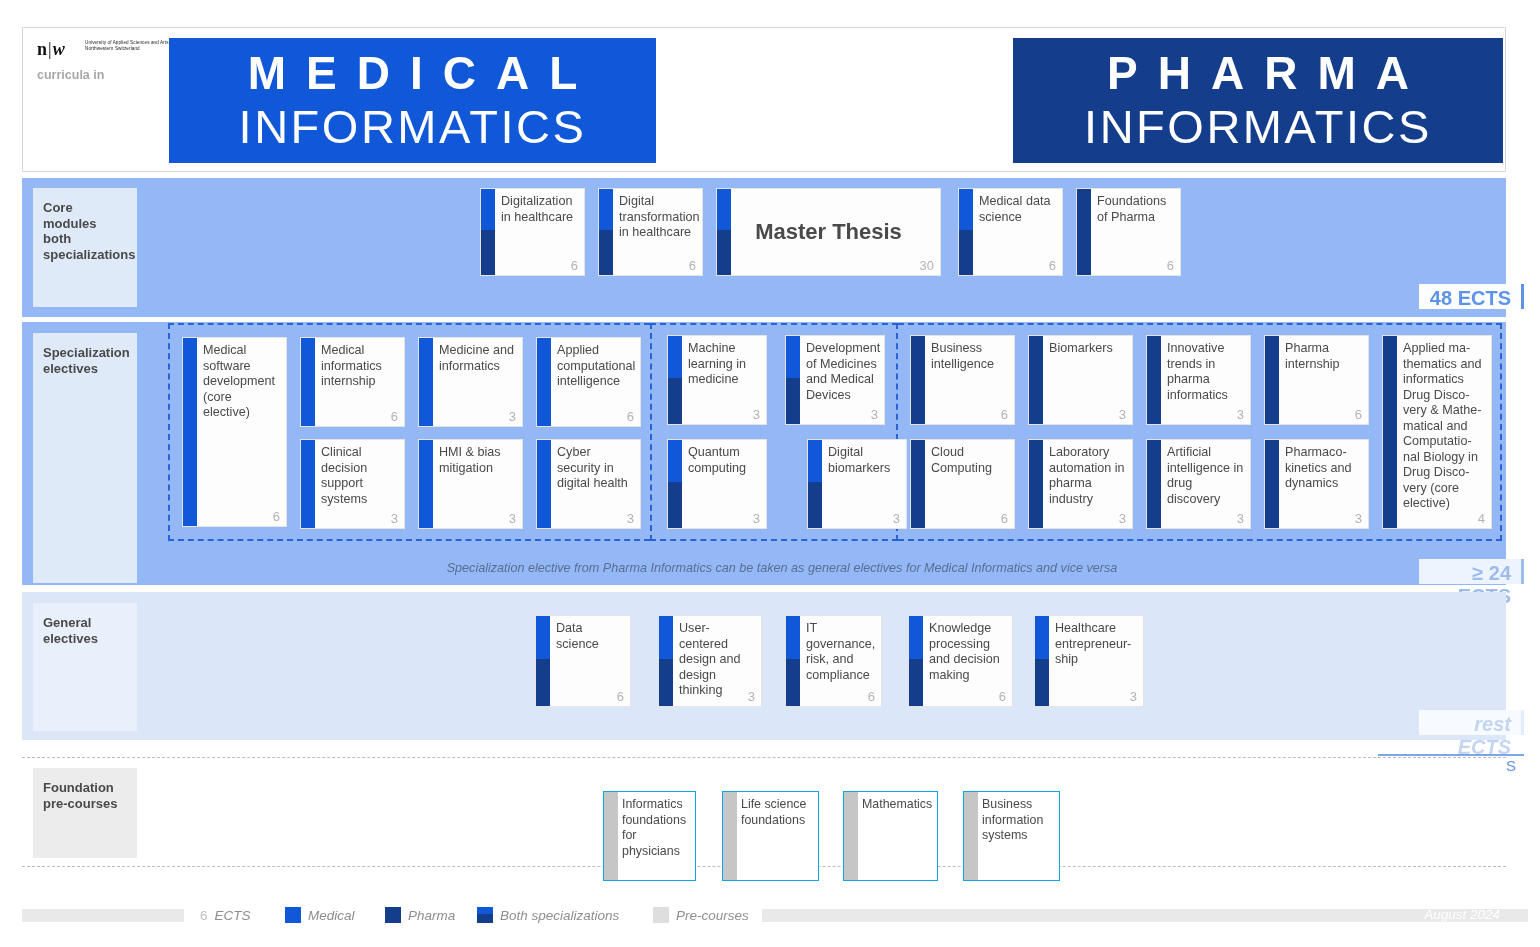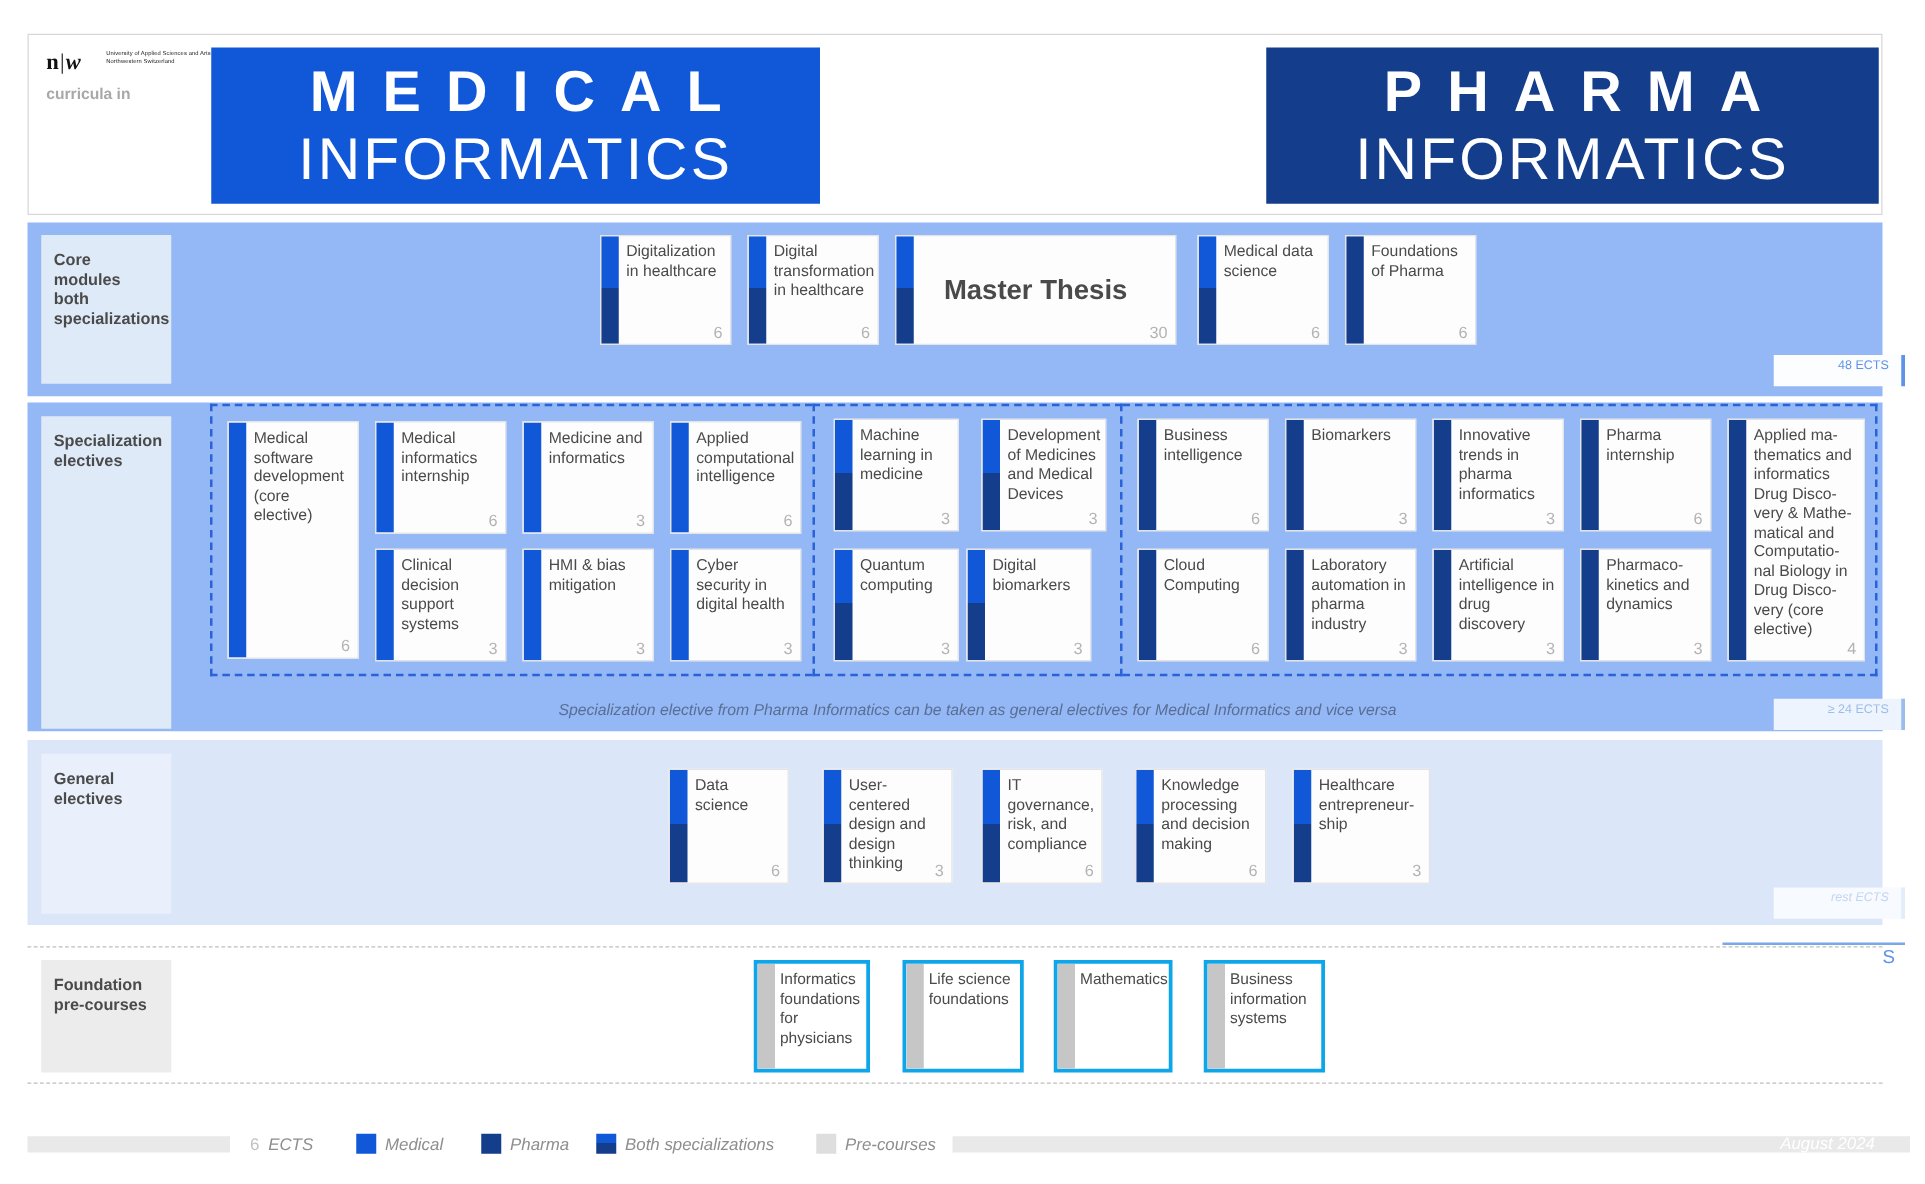--- a/index.html
+++ b/index.html
@@ -85,40 +85,40 @@
     font-size:12.6px;line-height:15.5px;color:#4a4a4a;
   }
   .card .ects{
     position:absolute;right:6px;bottom:2px;
     font-size:13px;color:#b3b3b3;
   }
   .card.thesis .txt{
     left:0;right:0;top:50%;transform:translateY(-50%);
     text-align:center;font-size:22px;font-weight:bold;color:#4a4a4a;
   }
-  .card.pre{background:#ffffff;border:3px solid #0ea5e9;}
+  .card.pre{background:#ffffff;border:1px solid #0ea5e9;margin-top:23px;}
   .card.pre .txt{left:18px;font-size:12.4px;}
 
   
   .dashgroup{position:absolute;box-sizing:border-box;border:2px dashed #2a62d8;}
   .dash-left{left:168px;top:323px;width:482px;height:218px;border-right:none;}
   .dash-mid{left:650px;top:323px;width:248px;height:218px;border-left:2px dashed #2a62d8;border-right:2px dashed #2a62d8;}
   .dash-right{left:898px;top:323px;width:604px;height:218px;border-left:none;}
 
   .note{
     position:absolute;left:137px;top:561px;width:1290px;
     text-align:center;font-style:italic;font-size:12.6px;color:#5a6e95;
   }
 
   
   .badge{
     position:absolute;box-sizing:border-box;
     background:#fbfdff;border-right:3px solid #5f93e8;
     text-align:right;padding:3px 10px 0 0;
-    font-size:10px;color:#5f93e8;
+    font-size:20px;color:#5f93e8;font-weight:bold;
   }
   .badge-48{left:1419px;top:284px;width:105px;height:25px;}
   .badge-24{left:1419px;top:559px;width:105px;height:25px;background:#eef4fd;color:#9cbcec;border-right-color:#9cbcec;}
   .badge-rest{left:1419px;top:710px;width:105px;height:25px;background:#f7fafe;color:#c3d5f1;border-right-color:#e2ecfa;font-style:italic;}
   .sumline{position:absolute;left:1378px;top:754px;width:146px;height:2px;background:#7ba6e8;}
   .sum{
     position:absolute;left:1378px;top:757px;width:146px;
     text-align:right;font-size:15px;color:#5f93e8;padding-right:8px;box-sizing:border-box;
   }
   .sum .sig{margin-right:9px;}
@@ -249,21 +249,21 @@
   <div class="card" style="left:667px;top:439px;width:100px;height:90px;">
     <span class="bar bar-both"></span>
     <span class="txt">Quantum computing</span>
     <span class="ects">3</span>
   </div>
   <div class="card" style="left:785px;top:335px;width:100px;height:90px;">
     <span class="bar bar-both"></span>
     <span class="txt">Development of Medicines and Medical Devices</span>
     <span class="ects">3</span>
   </div>
-  <div class="card" style="left:773px;top:439px;width:100px;height:90px;">
+  <div class="card" style="left:807px;top:439px;width:100px;height:90px;">
     <span class="bar bar-both"></span>
     <span class="txt">Digital biomarkers</span>
     <span class="ects">3</span>
   </div>
 
   <div class="card" style="left:910px;top:335px;width:105px;height:90px;">
     <span class="bar bar-pha"></span>
     <span class="txt">Business intelligence</span>
     <span class="ects">6</span>
   </div>

